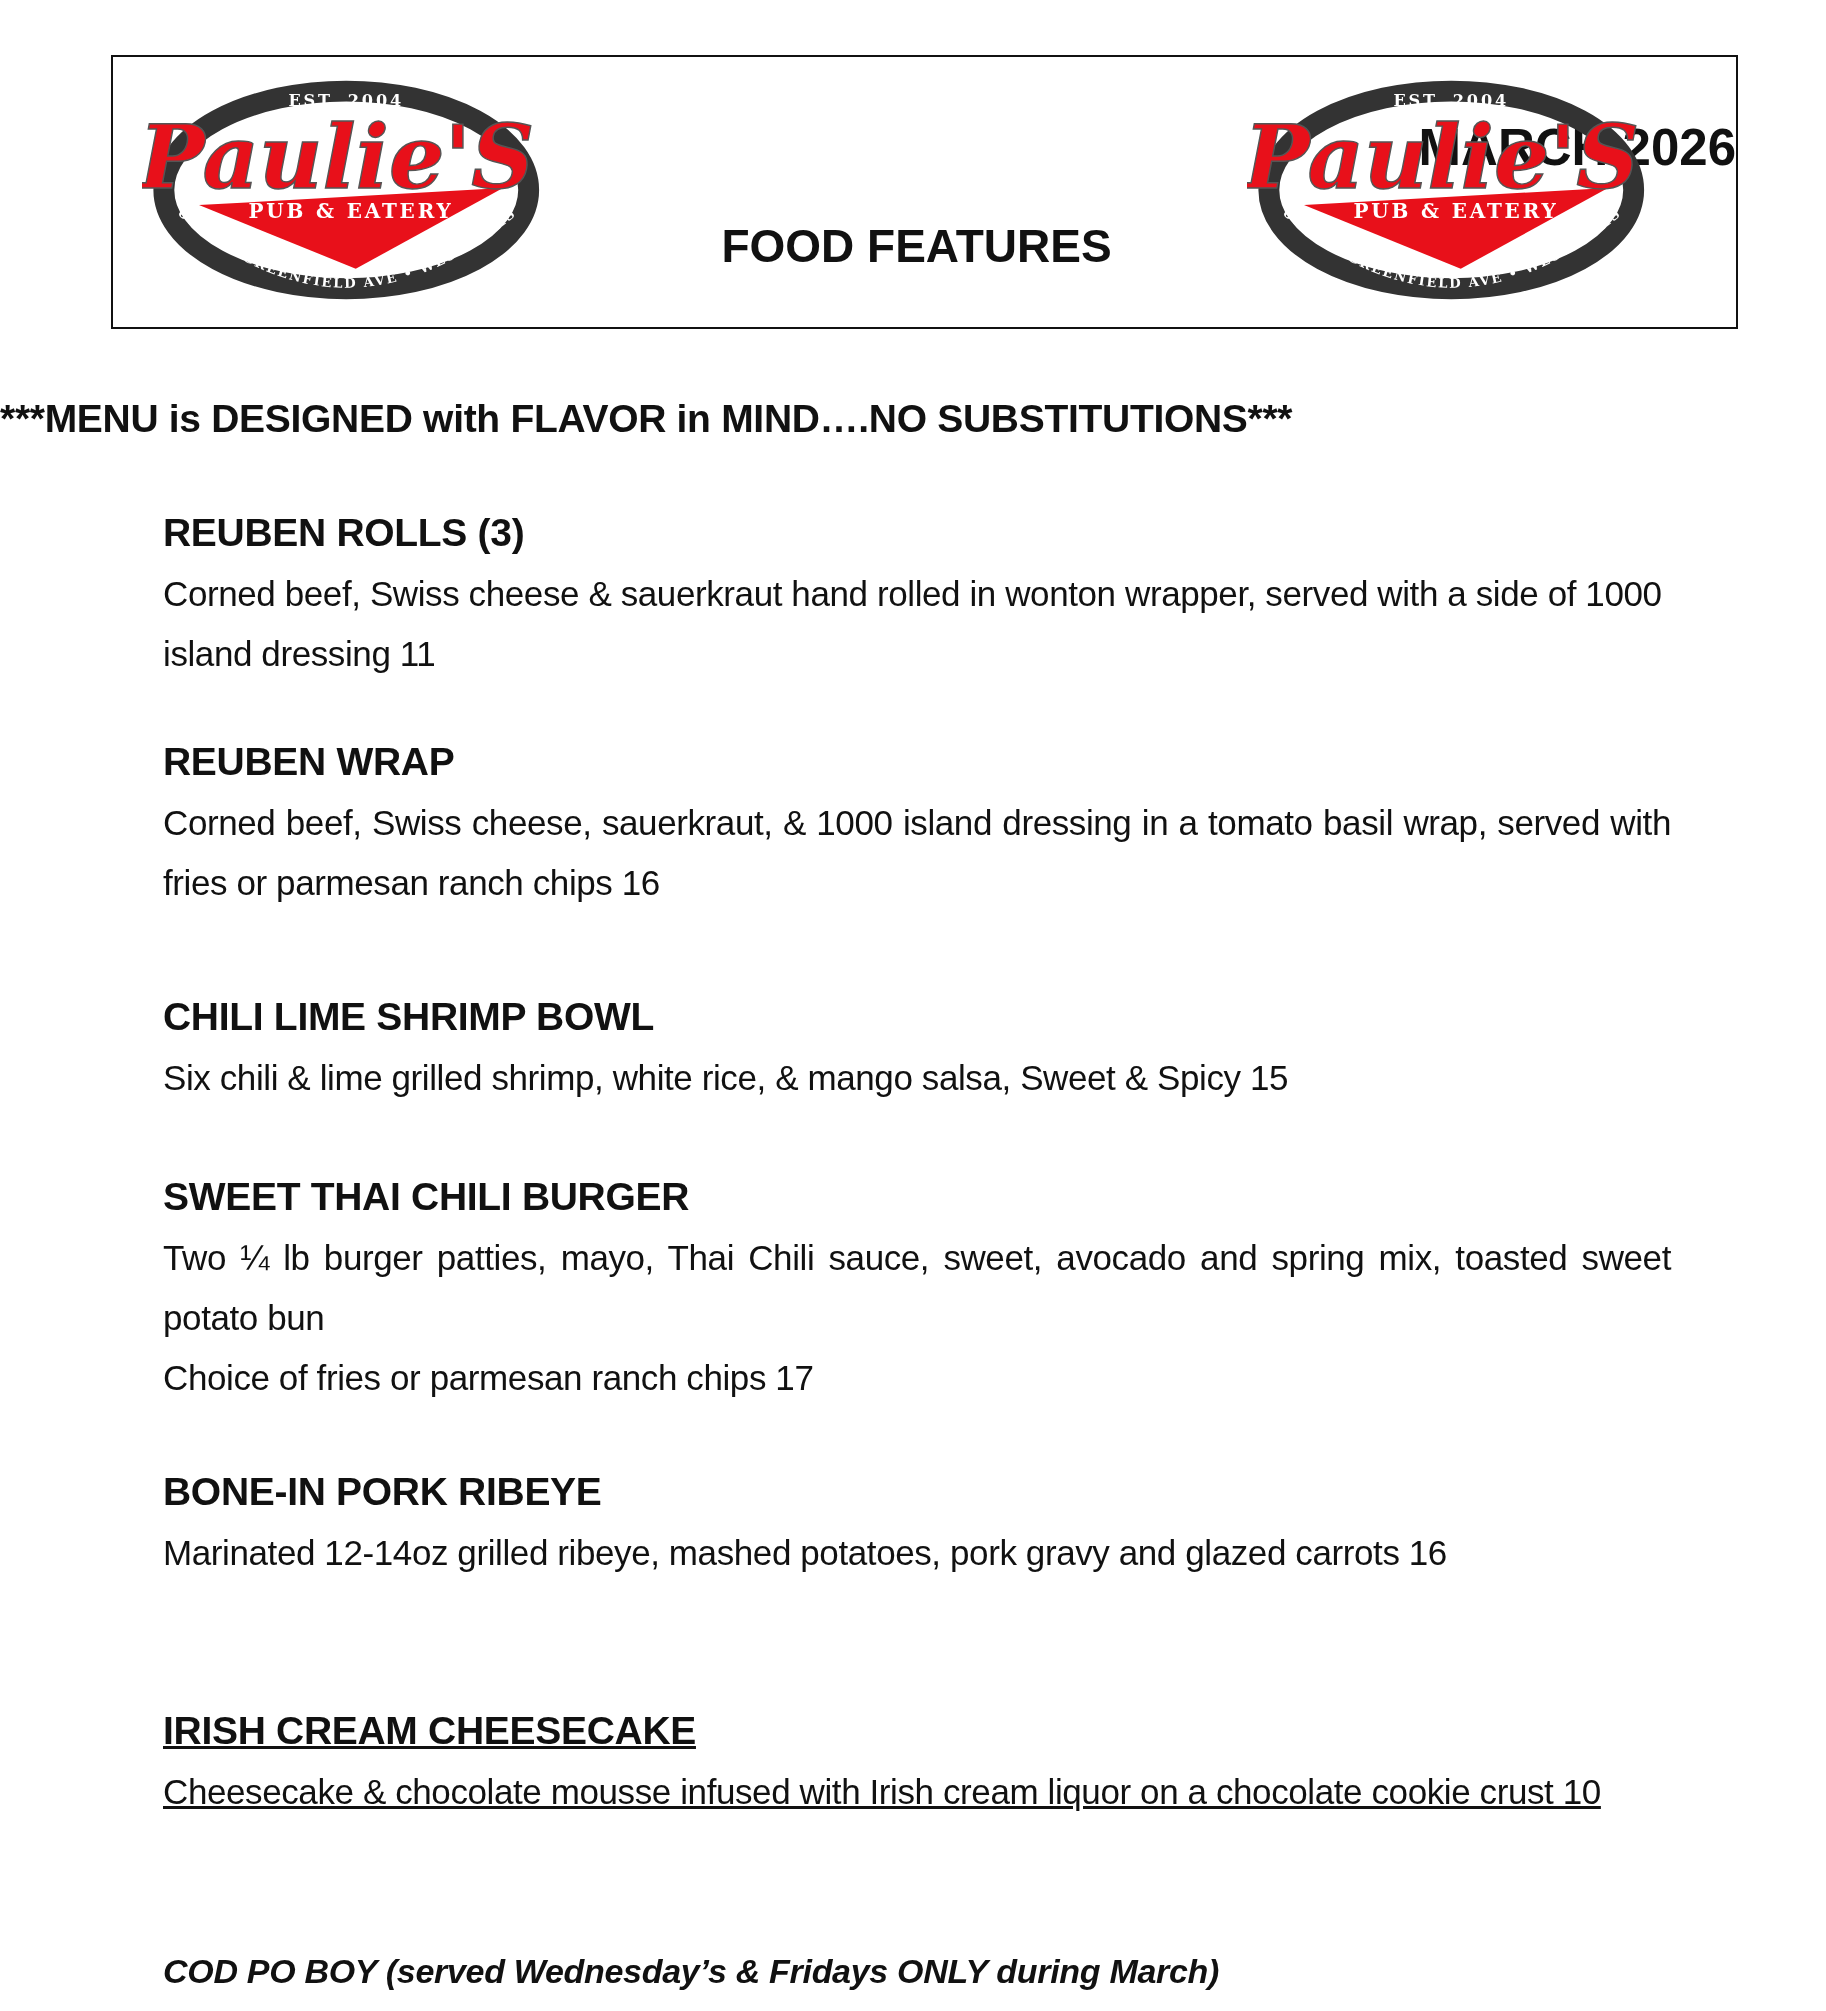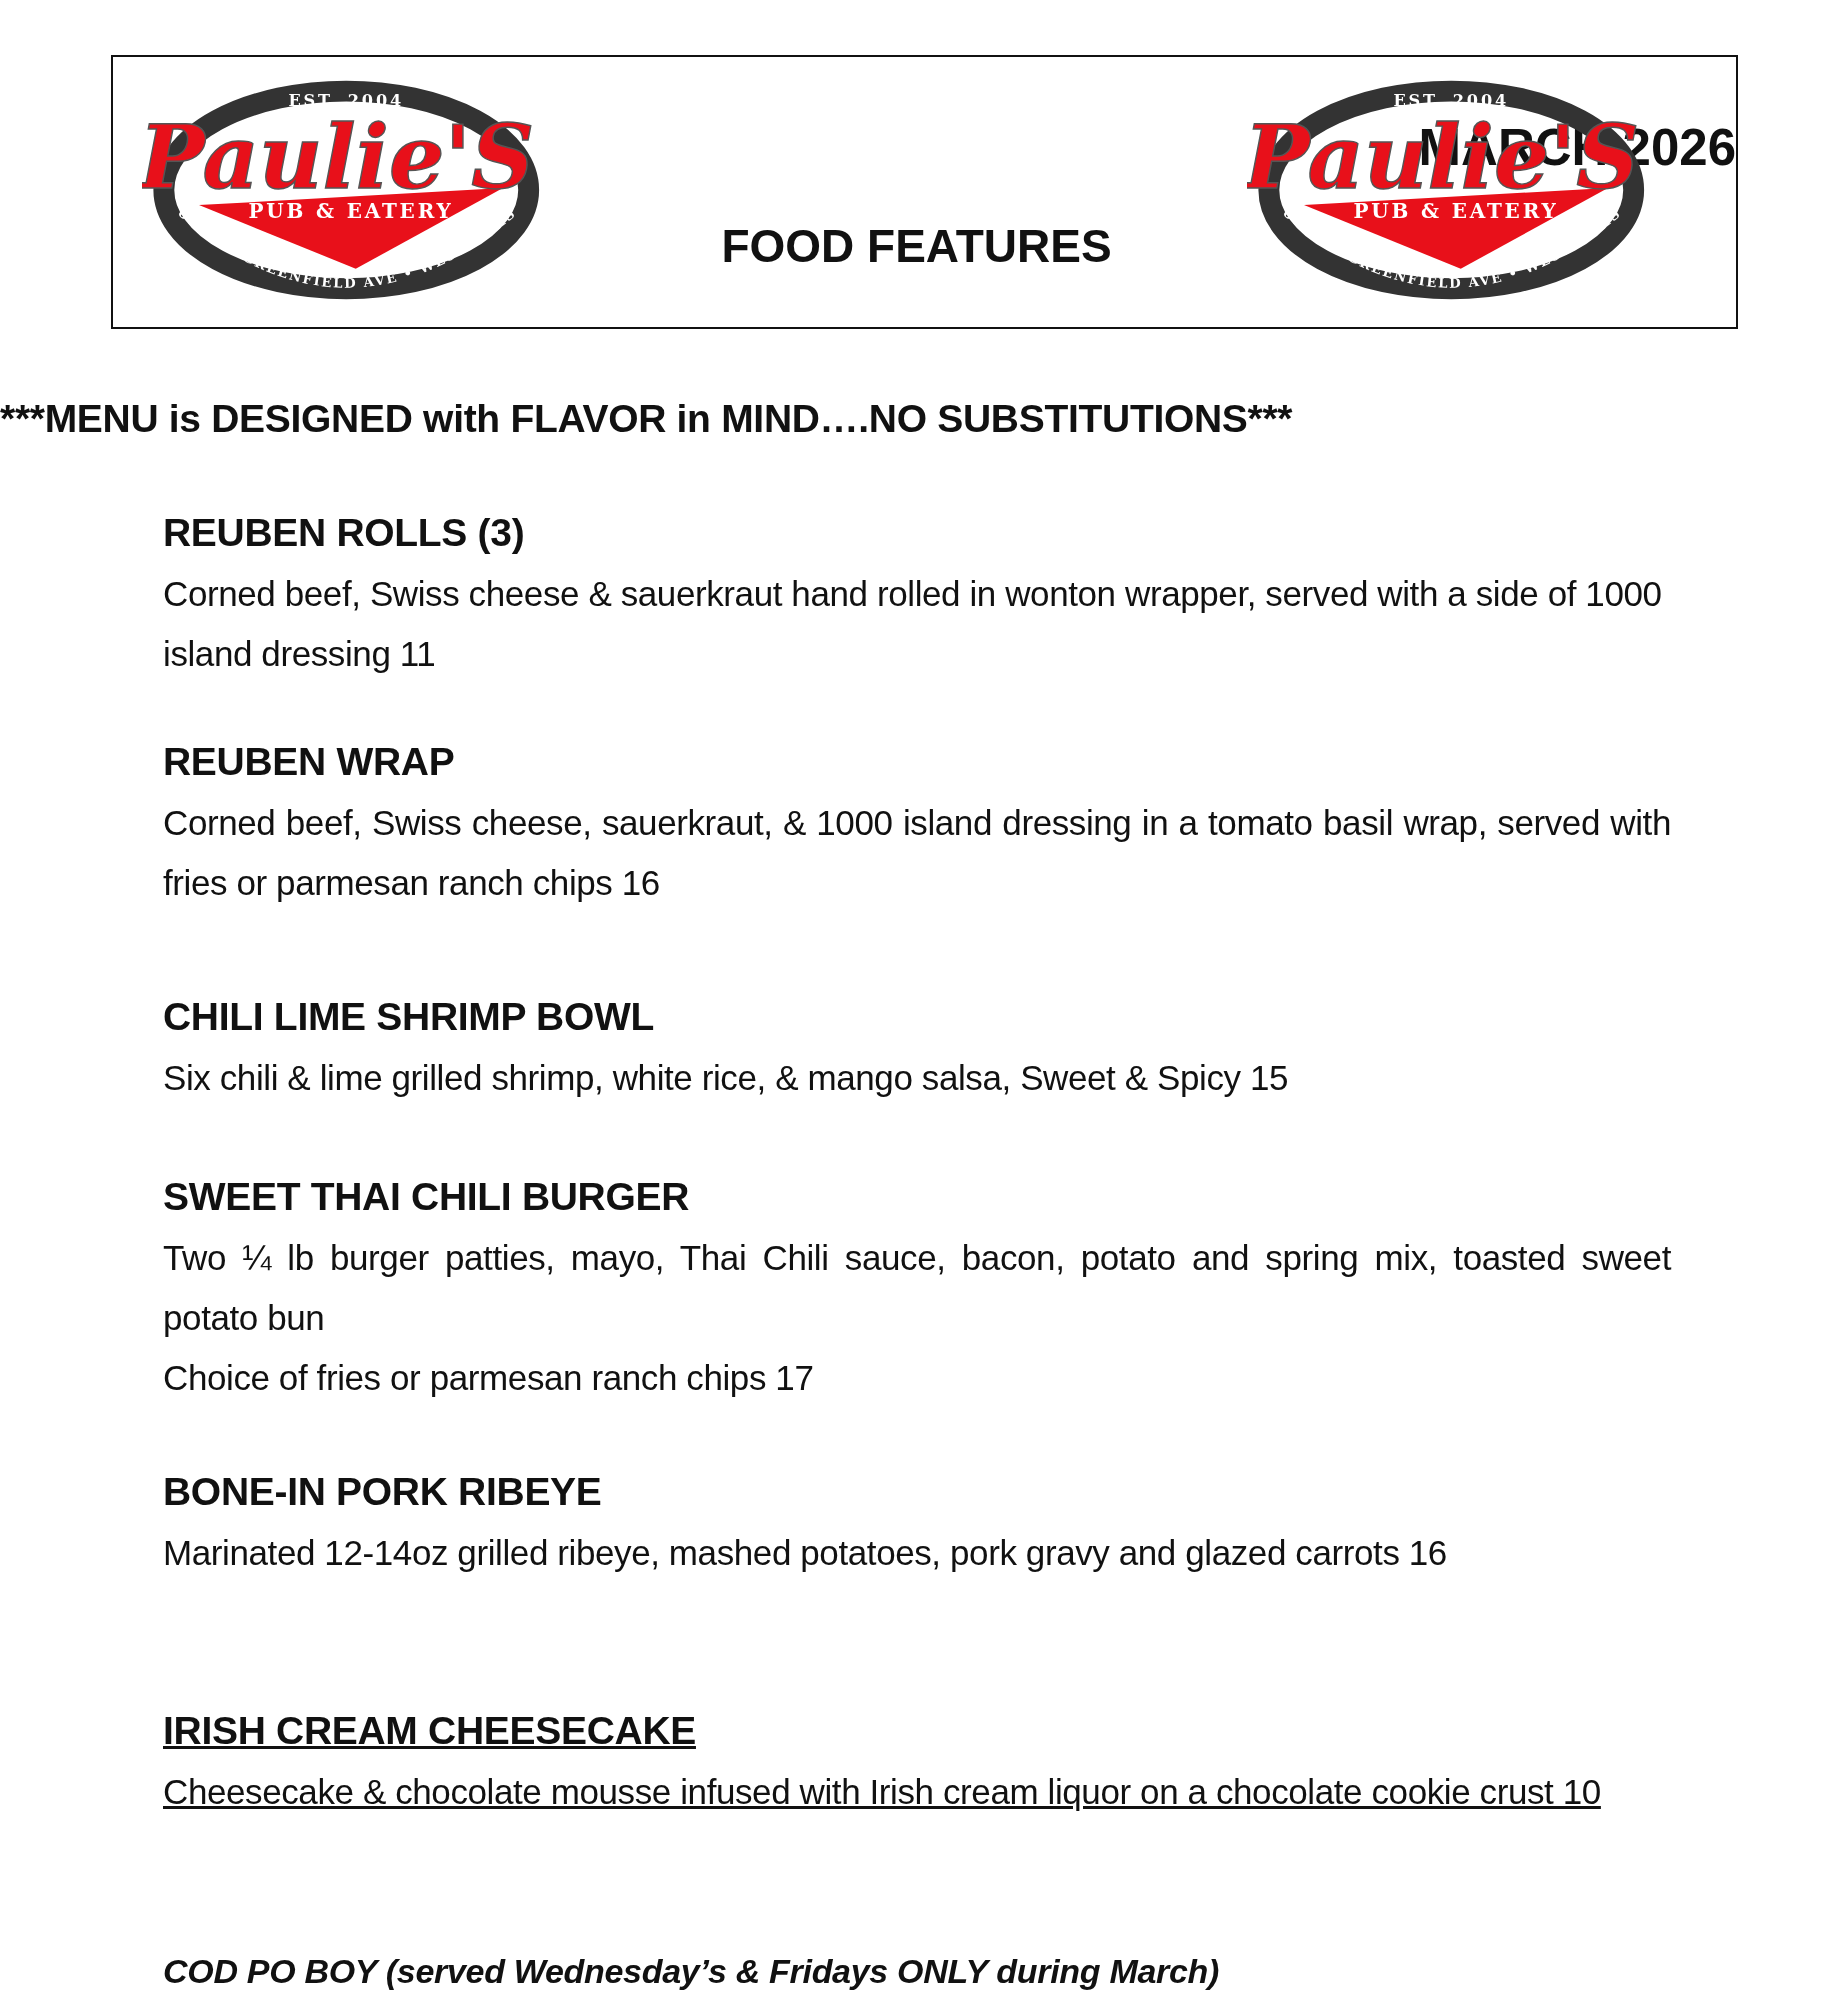--- a/index.html
+++ b/index.html
@@ -91,21 +91,21 @@
     <p class="item-desc" style="margin-top:7.6px;">Corned beef, Swiss cheese, sauerkraut, &amp; 1000 island dressing in a tomato basil wrap, served with fries or parmesan ranch chips 16</p>
   </div>
 
   <div class="item" style="top:994px;">
     <p class="item-name">CHILI LIME SHRIMP BOWL</p>
     <p class="item-desc" style="margin-top:7.6px;">Six chili &amp; lime grilled shrimp, white rice, &amp; mango salsa, Sweet &amp; Spicy 15</p>
   </div>
 
   <div class="item" style="top:1174px;">
     <p class="item-name">SWEET THAI CHILI BURGER</p>
-    <p class="item-desc" style="margin-top:7.6px;">Two ¼ lb burger patties, mayo, Thai Chili sauce, bacon, potato and spring mix, toasted sweet potato bun</p>
+    <p class="item-desc" style="margin-top:7.6px;">Two ¼ lb burger patties, mayo, Thai Chili sauce, sweet, avocado and spring mix, toasted sweet potato bun</p>
     <p class="item-desc left">Choice of fries or parmesan ranch chips 17</p>
   </div>
 
   <div class="item" style="top:1469px;">
     <p class="item-name">BONE-IN PORK RIBEYE</p>
     <p class="item-desc" style="margin-top:7.6px;">Marinated 12-14oz grilled ribeye, mashed potatoes, pork gravy and glazed carrots 16</p>
   </div>
 
   <div class="item" style="top:1708px;text-decoration:underline;">
     <p class="item-name">IRISH CREAM CHEESECAKE</p>

